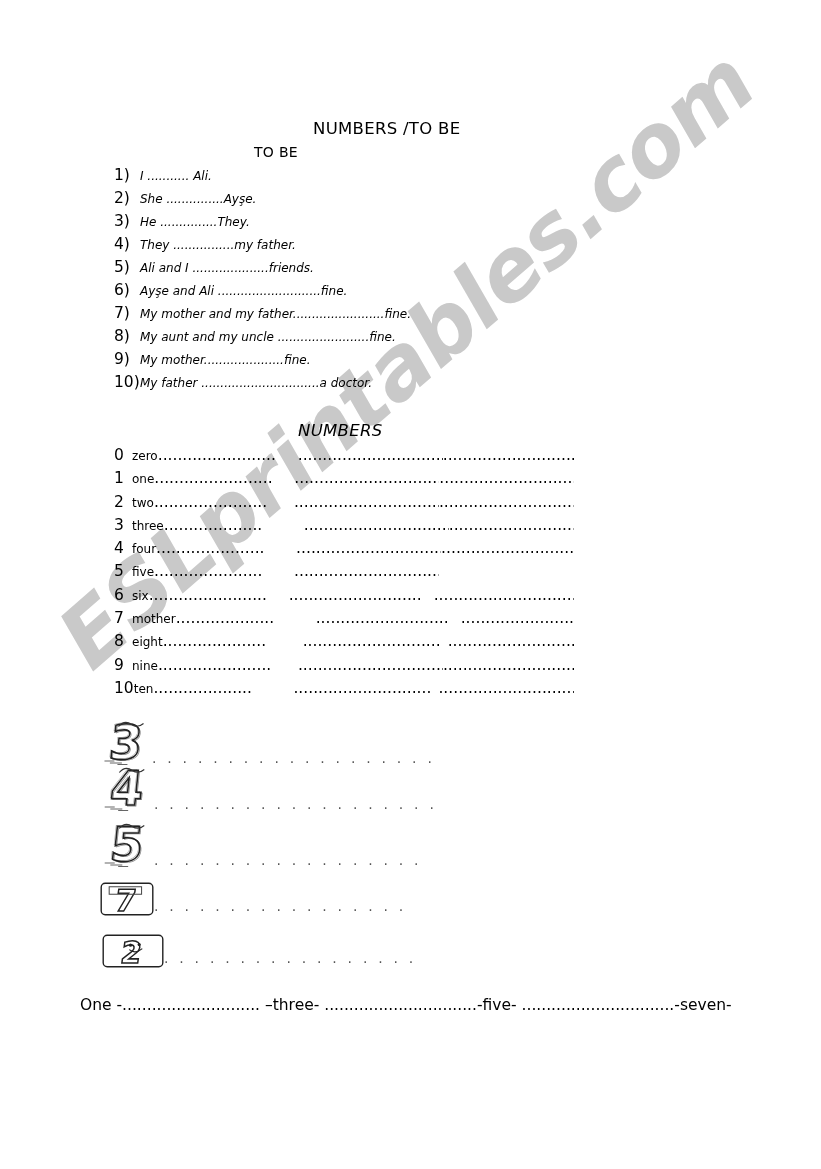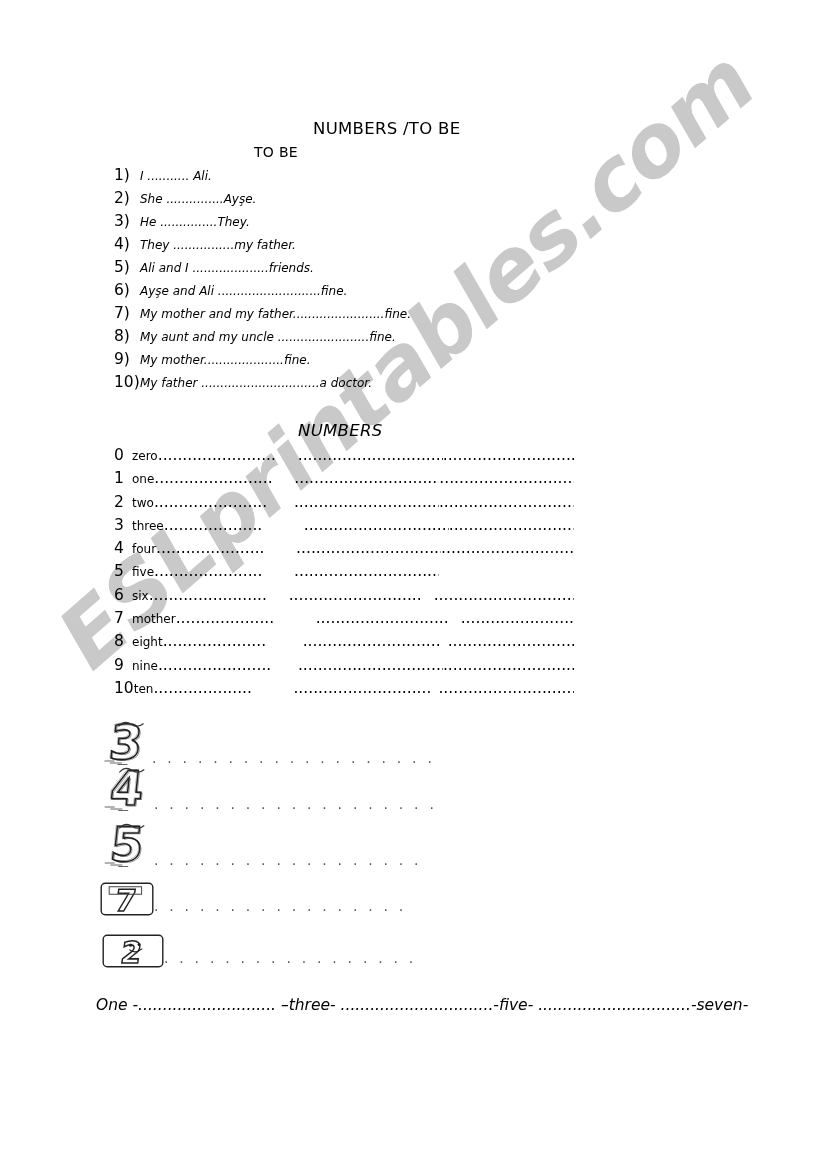--- a/index.html
+++ b/index.html
@@ -152,26 +152,25 @@
     font-size: 14px;
     letter-spacing: 3.2px;
     color: #555;
     white-space: nowrap;
     padding-bottom: 2px;
   }
 
   
   #sequence {
     position: absolute;
-    left: 96px;
+    left: 80px;
     top: 973px;
     width: 600px;
     font-size: 15.5px;
     line-height: 25px;
-    font-style: italic;
   }
   #sequence .seq-line { white-space: nowrap; }
 </style>
 </head>
 <body>
 
 <div id="watermark">
   <div class="wm-text">ESLprintables.com</div>
 </div>
 

